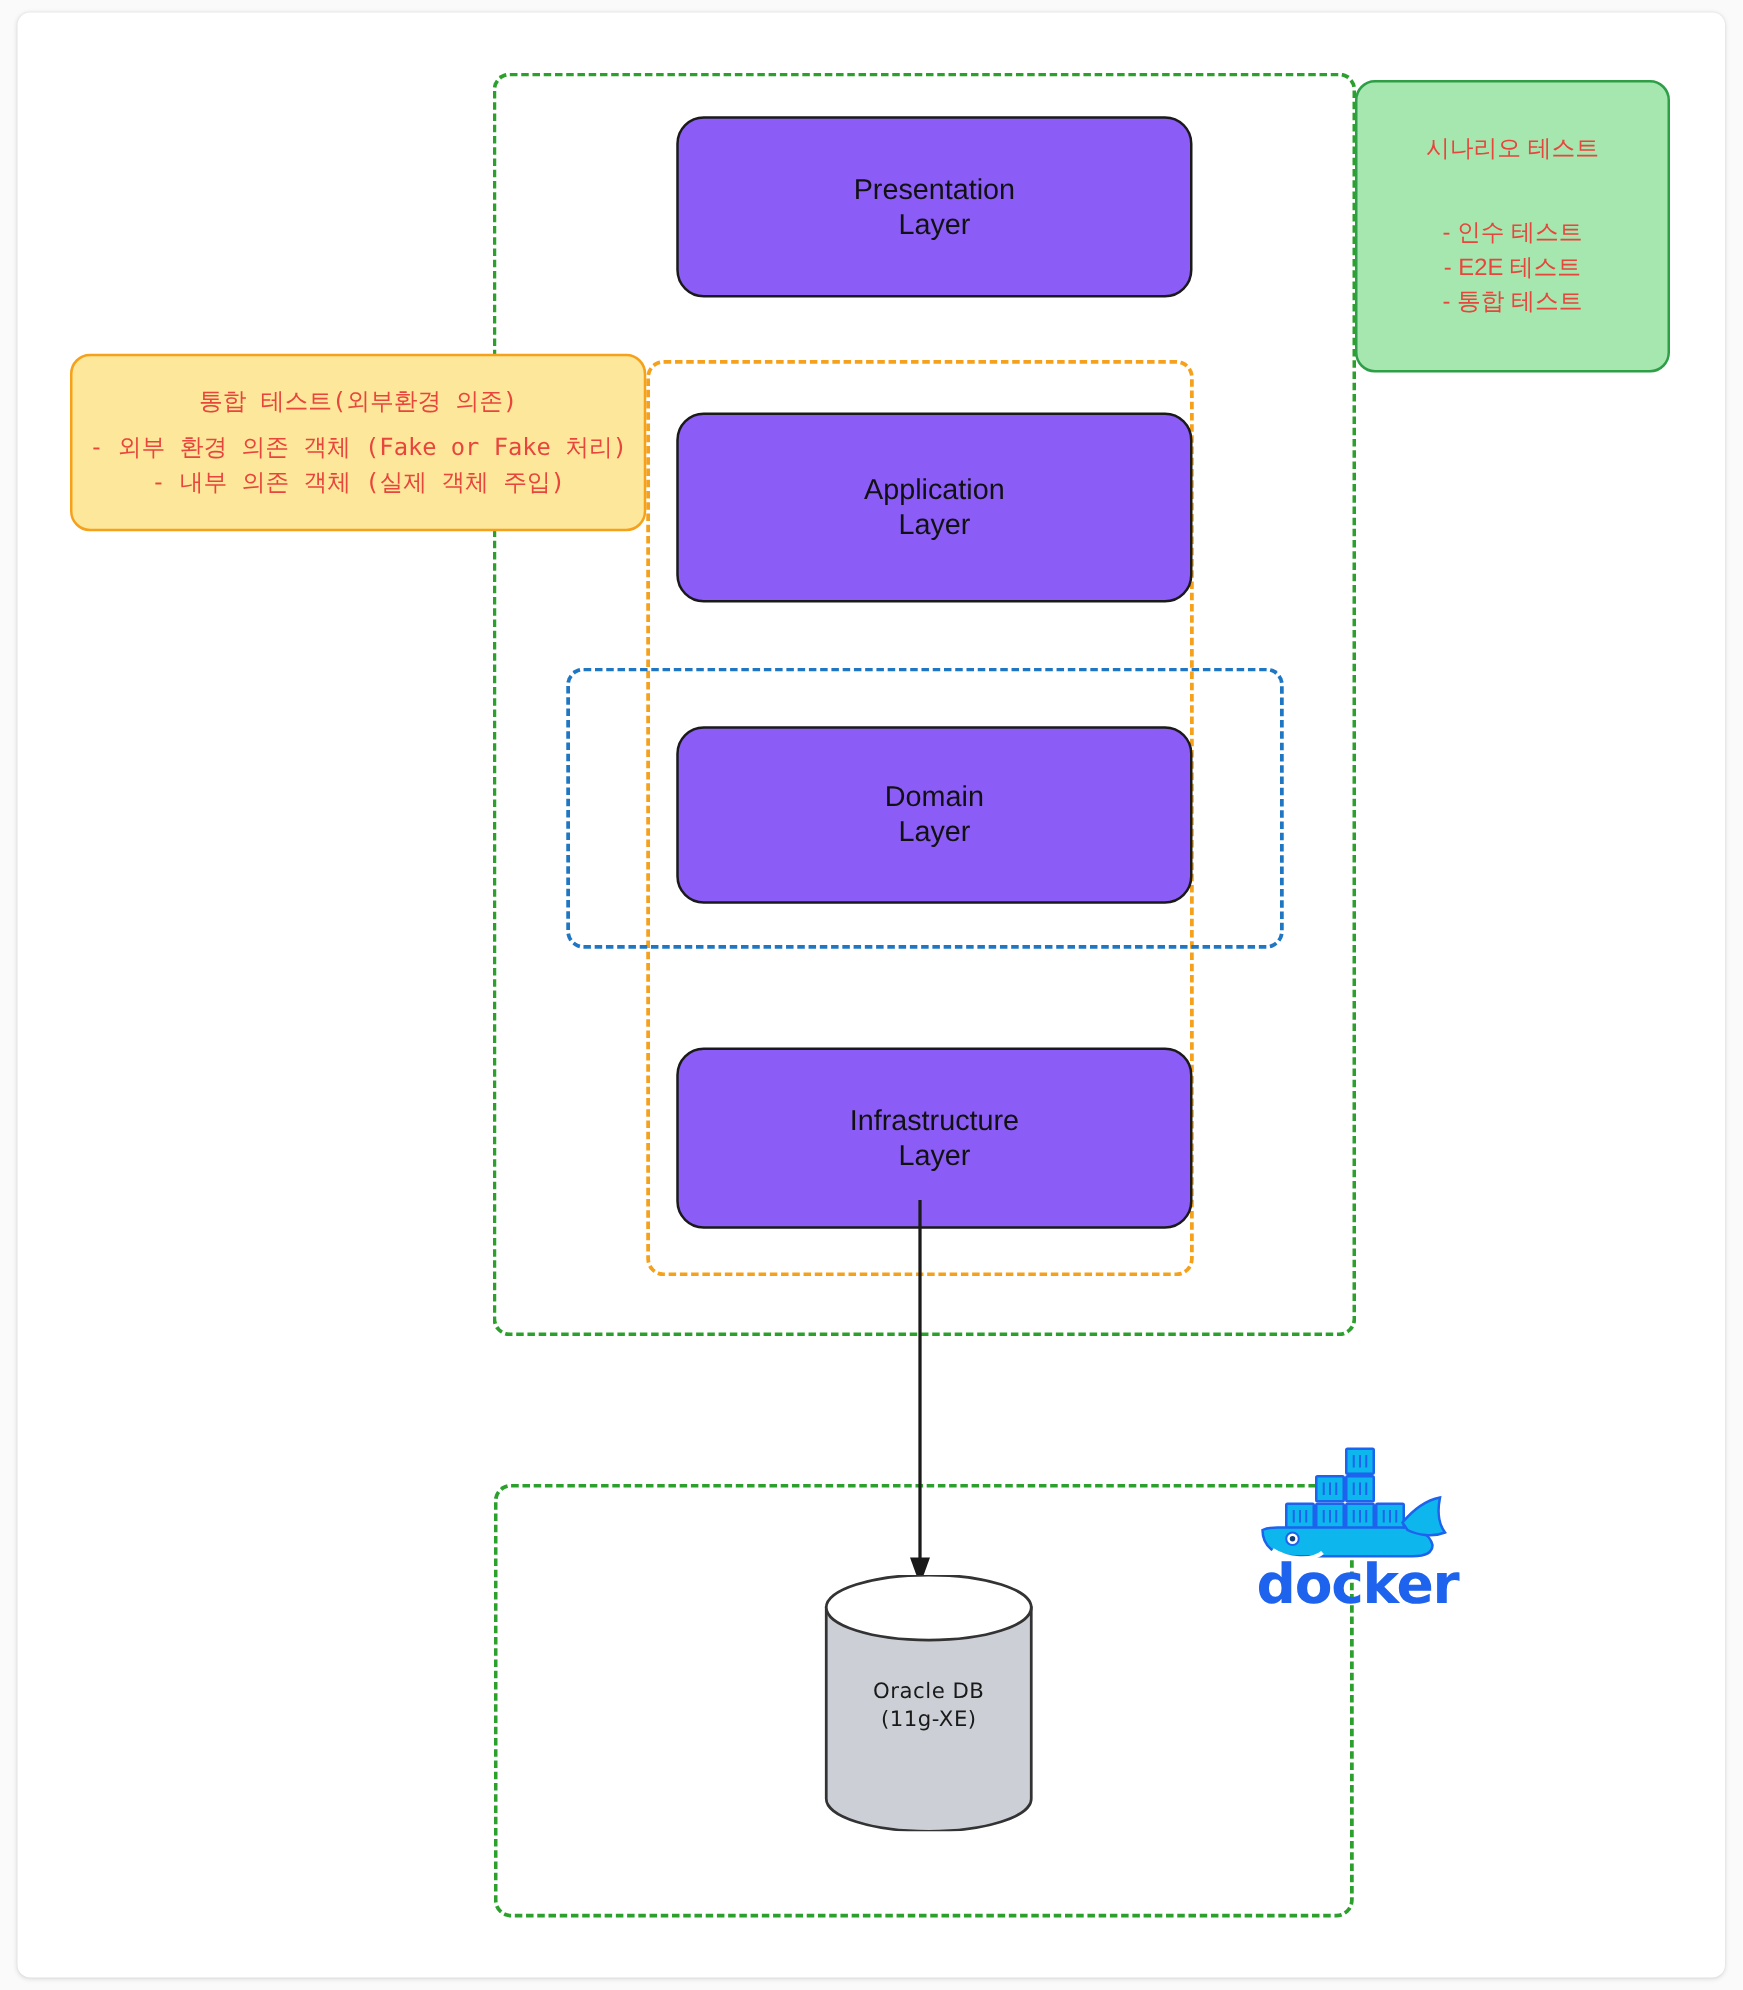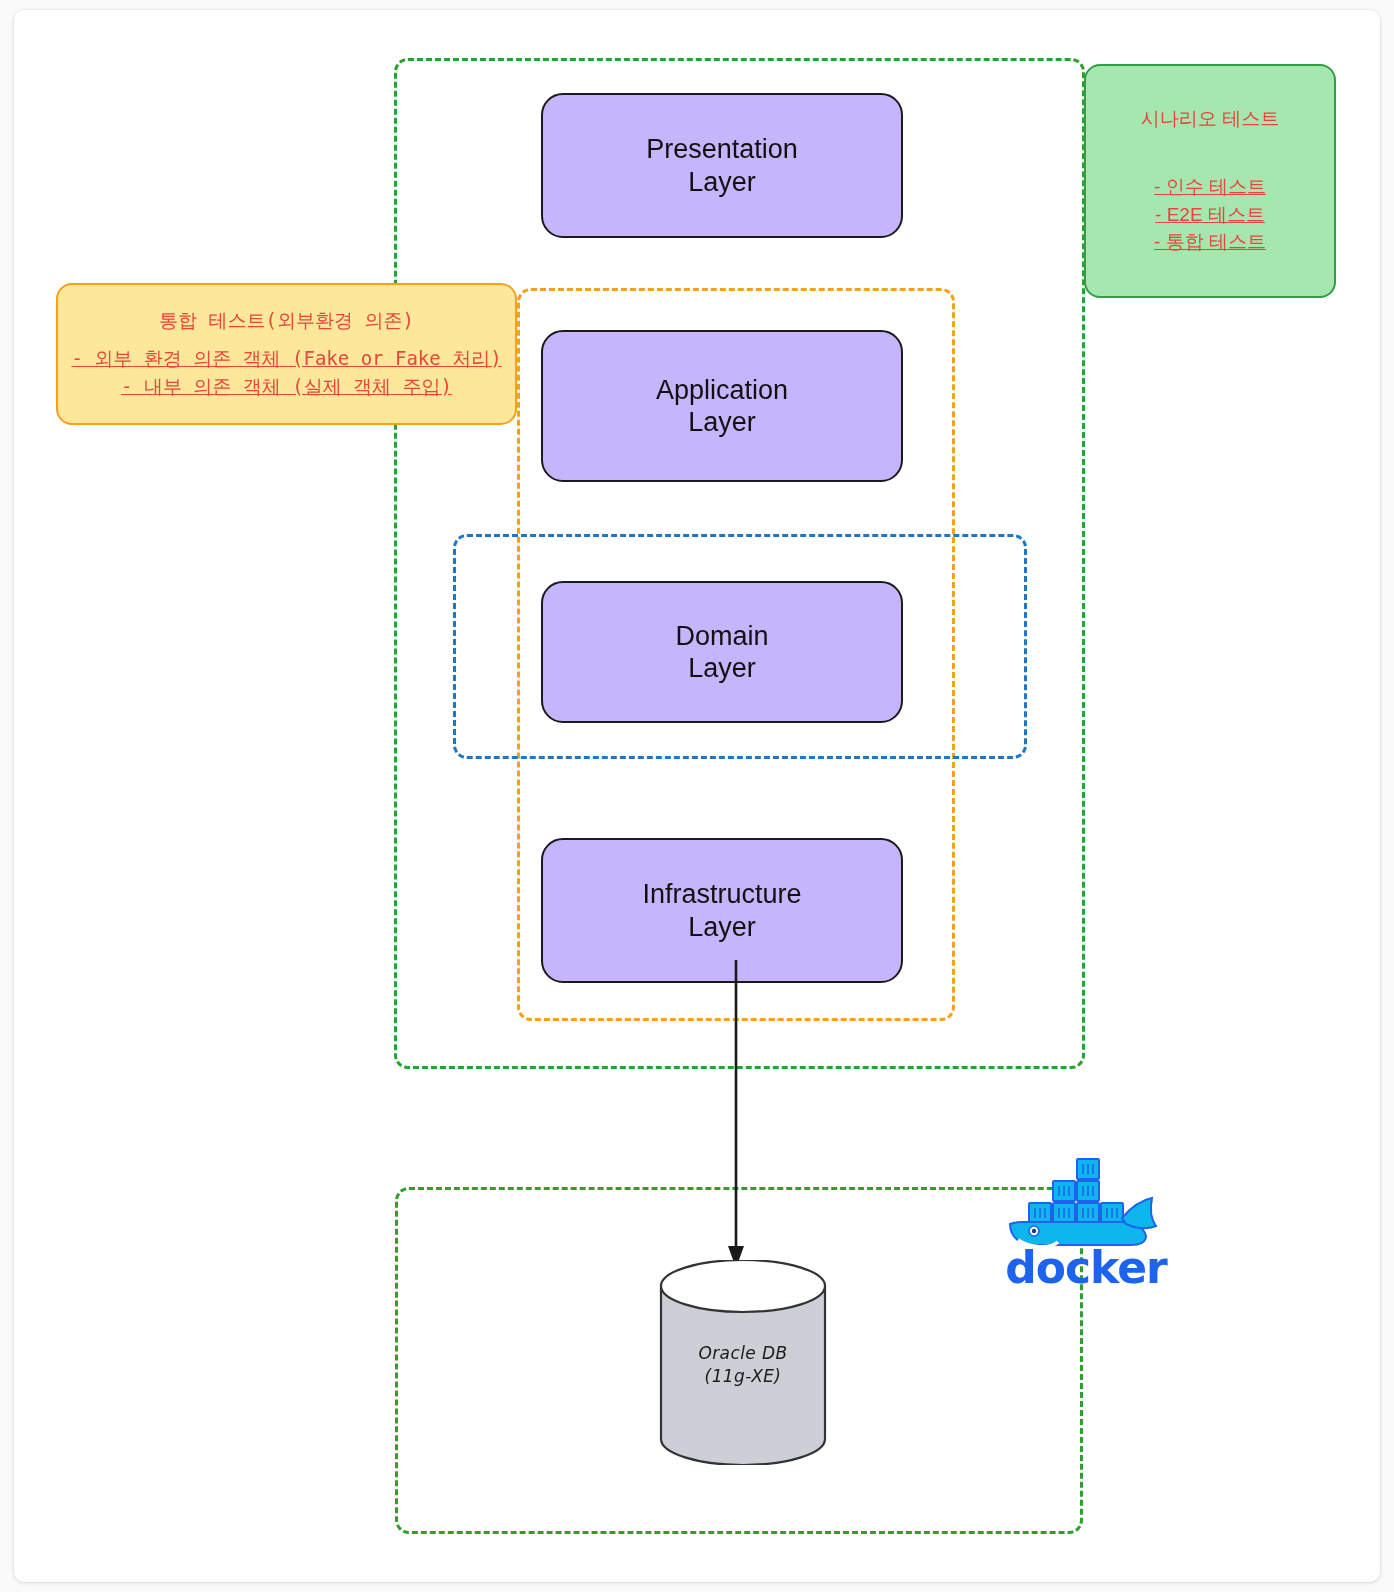--- a/index.html
+++ b/index.html
@@ -50,50 +50,50 @@
     left: 439px; top: 524px; width: 574px; height: 225px;
     border: 3px dashed #1f77c4;
     border-radius: 14px;
   }
 
   
   .layer-box {
     position: absolute;
     box-sizing: border-box;
     left: 527px;
-    width: 362px;
-    background: #c4b5fd;
+    width: 413px;
+    background: #8b5cf6;
     border: 2.2px solid #1a1a1a;
     border-radius: 22px;
     display: flex;
     align-items: center;
     justify-content: center;
     color: #111111;
-    font-size: 27px;
+    font-size: 23px;
     line-height: 1.2;
     text-align: center;
     white-space: pre-line;
   }
   .layer-presentation { top: 83px;  height: 145px; }
   .layer-application  { top: 320px; height: 152px; }
   .layer-domain       { top: 571px; height: 142px; }
   .layer-infra        { top: 828px; height: 145px; }
 
   
   .callout {
     position: absolute;
     box-sizing: border-box;
     display: flex;
     flex-direction: column;
     align-items: center;
     justify-content: center;
     text-align: center;
   }
   .callout .c-title { font-weight: 400; }
-  .callout .c-body  { white-space: pre-line; text-decoration: underline; }
+  .callout .c-body  { white-space: pre-line; }
 
   .callout-scenario {
     left: 1070px; top: 54px; width: 252px; height: 234px;
     background: #a6e7b0;
     border: 2.5px solid #2e9e47;
     border-radius: 16px;
     color: #e8453c;
     font-size: 19px;
   }
   .callout-scenario .c-title { margin-bottom: 41px; }
@@ -125,21 +125,21 @@
   .arrow-svg {
     position: absolute;
     left: 690px; top: 950px;
     width: 70px; height: 310px;
   }
 
   
   .db-wrap {
     position: absolute;
     left: 643px; top: 1250px;
-    width: 172px; height: 205px; font-style: italic;
+    width: 172px; height: 205px;
   }
   .db-label {
     position: absolute;
     left: 0; top: 82px;
     width: 172px;
     text-align: center;
     color: #1a1a1a;
     font-size: 17px;
     line-height: 1.35;
     white-space: pre-line;

